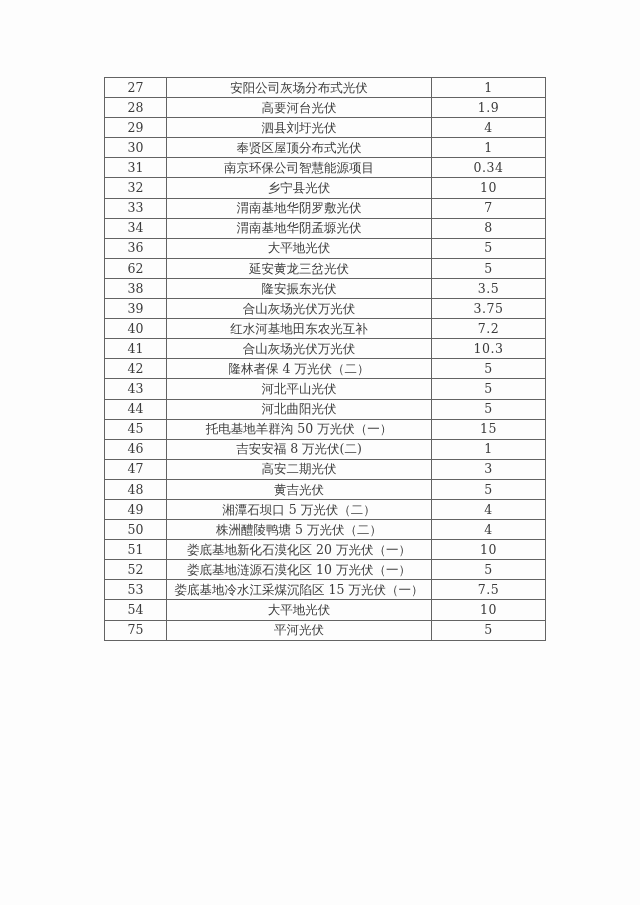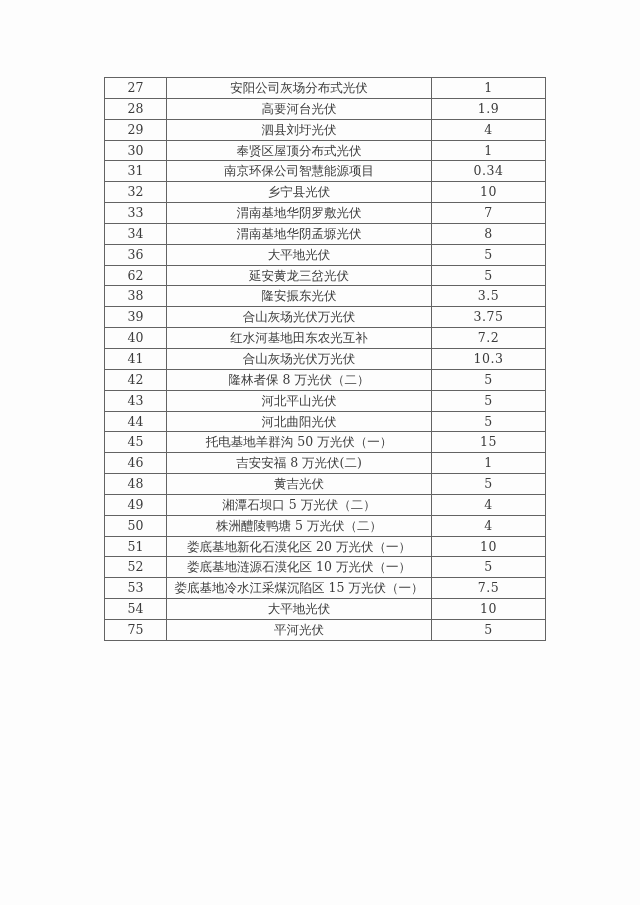--- a/index.html
+++ b/index.html
@@ -114,21 +114,21 @@
           <td class="col-name">红水河基地田东农光互补</td>
           <td class="col-value">7.2</td>
         </tr>
         <tr>
           <td class="col-no">41</td>
           <td class="col-name">合山灰场光伏万光伏</td>
           <td class="col-value">10.3</td>
         </tr>
         <tr>
           <td class="col-no">42</td>
-          <td class="col-name">隆林者保 8 万光伏（二）</td>
+          <td class="col-name">隆林者保 4 万光伏（二）</td>
           <td class="col-value">5</td>
         </tr>
         <tr>
           <td class="col-no">43</td>
           <td class="col-name">河北平山光伏</td>
           <td class="col-value">5</td>
         </tr>
         <tr>
           <td class="col-no">44</td>
           <td class="col-name">河北曲阳光伏</td>
@@ -136,20 +136,25 @@
         </tr>
         <tr>
           <td class="col-no">45</td>
           <td class="col-name">托电基地羊群沟 50 万光伏（一）</td>
           <td class="col-value">15</td>
         </tr>
         <tr>
           <td class="col-no">46</td>
           <td class="col-name">吉安安福 8 万光伏(二)</td>
           <td class="col-value">1</td>
+        </tr>
+        <tr>
+          <td class="col-no">47</td>
+          <td class="col-name">高安二期光伏</td>
+          <td class="col-value">3</td>
         </tr>
         <tr>
           <td class="col-no">48</td>
           <td class="col-name">黄吉光伏</td>
           <td class="col-value">5</td>
         </tr>
         <tr>
           <td class="col-no">49</td>
           <td class="col-name">湘潭石坝口 5 万光伏（二）</td>
           <td class="col-value">4</td>

